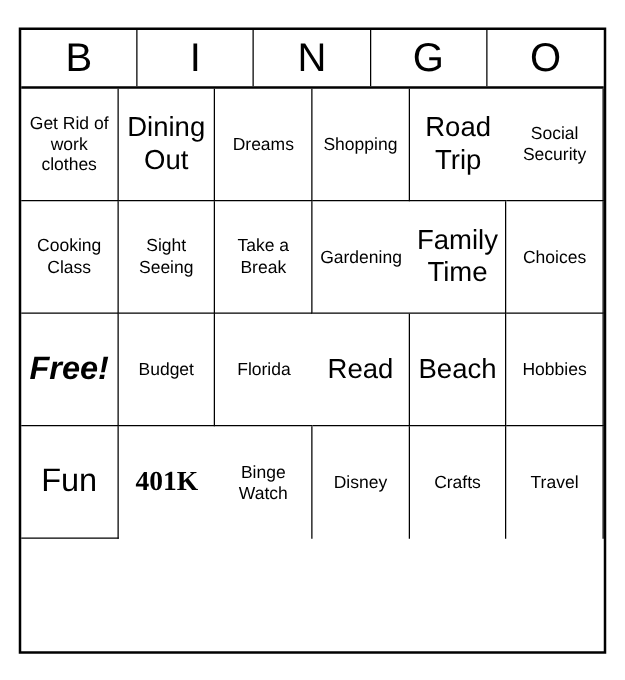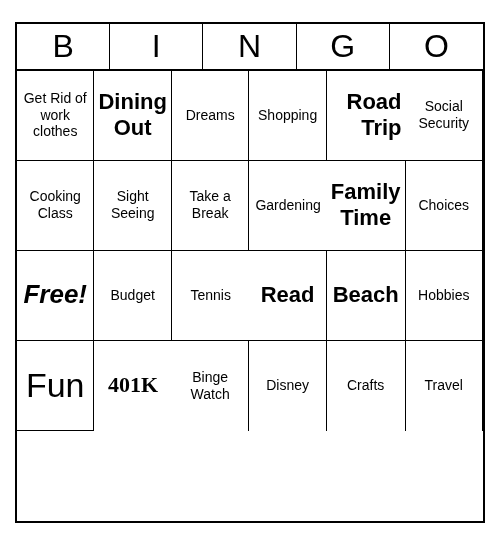--- a/index.html
+++ b/index.html
@@ -44,31 +44,29 @@
       align-items: center;
       justify-content: center;
       text-align: center;
       padding: 4px;
       min-height: 90px;
       font-size: 14px;
       line-height: 1.2;
     }
     .cell:nth-child(5n) {
       border-right: none;
-      text-align: right;
     }
     .grid .cell:nth-last-child(-n+5) {
       border-bottom: none;
     }
     .cell.large-text {
       font-size: 22px;
-      font-weight: bold;
     }
     .cell.xlarge-text {
-      font-size: 34px;
+      font-size: 26px;
       text-align: center;
     }
     .cell.bold-text {
       font-weight: bold;
       font-family: Liberation Serif, serif;
     }
     .cell.free {
       font-size: 26px;
       font-weight: bold;
       font-style: italic;
@@ -93,21 +91,21 @@
       <div class="cell large-text">Road Trip</div>
       <div class="cell">Social Security</div>
       <div class="cell">Cooking Class</div>
       <div class="cell">Sight Seeing</div>
       <div class="cell">Take a Break</div>
       <div class="cell">Gardening</div>
       <div class="cell large-text">Family Time</div>
       <div class="cell">Choices</div>
       <div class="cell free">Free!</div>
       <div class="cell">Budget</div>
-      <div class="cell">Tennis</div>
+      <div class="cell">Florida</div>
       <div class="cell large-text">Read</div>
       <div class="cell large-text">Beach</div>
       <div class="cell">Hobbies</div>
       <div class="cell xlarge-text">Fun</div>
       <div class="cell large-text bold-text">401K</div>
       <div class="cell">Binge Watch</div>
       <div class="cell">Disney</div>
       <div class="cell">Crafts</div>
       <div class="cell">Travel</div>
     </div>

